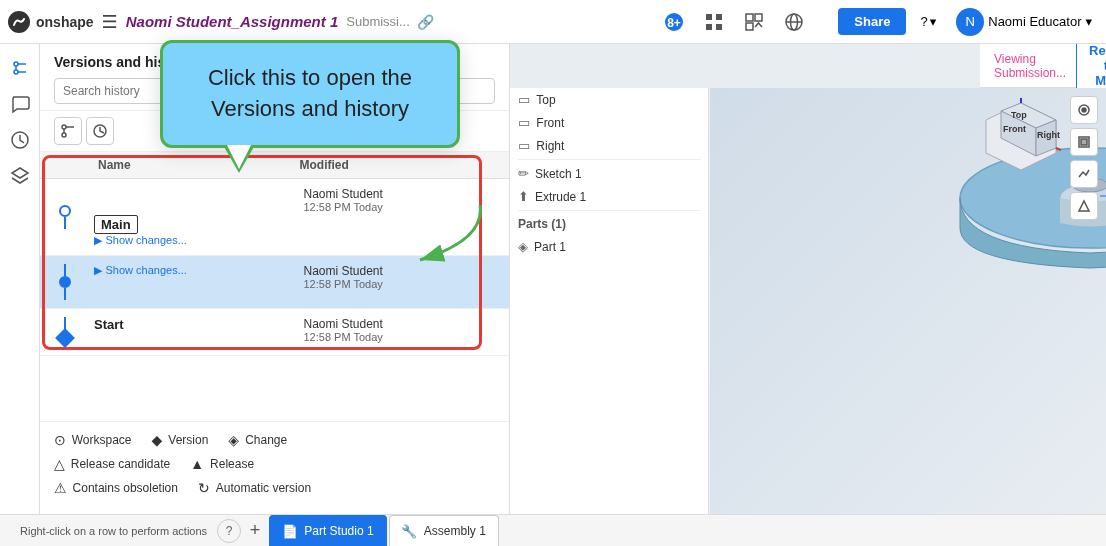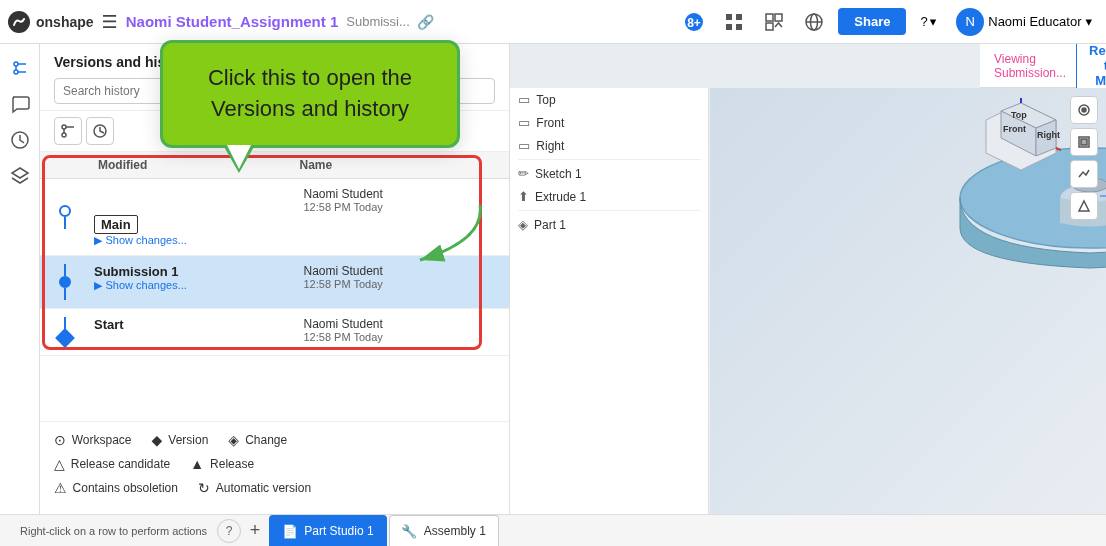--- a/index.html
+++ b/index.html
@@ -6,28 +6,28 @@
     body { font-family: Arial, sans-serif; font-size: 13px; background: #f0f0f0; width: 1106px; height: 546px; overflow: hidden; position: relative; }
 
     
     .topbar {
       display: flex; align-items: center; background: #fff; height: 44px;
       border-bottom: 1px solid #ddd; padding: 0 8px; gap: 8px; position: relative; z-index: 10;
     }
     .topbar-logo { display: flex; align-items: center; gap: 6px; }
     .logo-icon { width: 22px; height: 22px; }
     .topbar-menu-icon { font-size: 18px; color: #444; cursor: pointer; }
-    .topbar-title { font-size: 15px; font-weight: bold; color: #8b5cf6; }
+    .topbar-title { font-size: 15px; font-weight: bold; color: #701a75; font-style: italic; }
     .topbar-subtitle { font-size: 13px; color: #888; }
     .topbar-link-icon { font-size: 14px; color: #888; cursor: pointer; }
     .topbar-spacer { flex: 1; }
     .topbar-icon-btn { width: 32px; height: 32px; display: flex; align-items: center; justify-content: center; cursor: pointer; border-radius: 4px; }
     .topbar-share-btn {
       background: #1a73e8; color: #fff; border: none; border-radius: 4px;
-      padding: 6px 16px; font-size: 13px; font-weight: bold; cursor: pointer;
+      padding: 6px 16px; font-size: 13px; font-weight: bold; cursor: pointer; margin-left: 20px;
     }
     .topbar-help-btn { display: flex; align-items: center; gap: 2px; cursor: pointer; padding: 4px 6px; border-radius: 4px; }
     .topbar-user { display: flex; align-items: center; gap: 4px; cursor: pointer; padding: 4px 6px; border-radius: 4px; }
     .topbar-user-avatar { width: 28px; height: 28px; border-radius: 50%; background: #1a73e8; display: flex; align-items: center; justify-content: center; color: #fff; font-size: 13px; }
 
     
     .main-layout { display: flex; height: calc(546px - 44px - 32px); }
 
     
     .left-sidebar {
@@ -107,21 +107,21 @@
     .bottom-help { margin-left: auto; width: 24px; height: 24px; border-radius: 50%; border: 1px solid #ccc; display: flex; align-items: center; justify-content: center; cursor: pointer; font-size: 12px; color: #666; }
     .tab-bar { display: flex; align-items: center; flex: 1; gap: 0; height: 32px; }
     .tab-add { width: 28px; height: 28px; display: flex; align-items: center; justify-content: center; cursor: pointer; font-size: 18px; color: #555; }
     .tab { display: flex; align-items: center; gap: 6px; padding: 0 12px; height: 32px; background: #fff; border: 1px solid #ccc; border-bottom: none; cursor: pointer; font-size: 12px; color: #333; border-radius: 4px 4px 0 0; margin-right: 2px; }
     .tab.active { background: #1a73e8; color: #fff; border-color: #1a73e8; }
     .tab-icon { font-size: 13px; }
 
     
     .callout {
       position: absolute; top: 40px; left: 160px; z-index: 100;
-      background: #84cc16; border: 3px solid #4caf50; border-radius: 12px;
+      background: #7dd3fc; border: 3px solid #4caf50; border-radius: 12px;
       padding: 20px 30px; font-size: 22px; color: #222; text-align: center;
       max-width: 300px; line-height: 1.4;
       box-shadow: 0 4px 20px rgba(0,0,0,0.15);
     }
     .callout-arrow {
       position: absolute; bottom: -28px; left: 60px;
       width: 0; height: 0;
       border-left: 16px solid transparent;
       border-right: 16px solid transparent;
       border-top: 28px solid #4caf50;
@@ -253,22 +253,22 @@
         <svg width="16" height="16" viewBox="0 0 16 16" fill="none" stroke="#555" stroke-width="1.5">
             <circle cx="8" cy="8" r="6"></circle>
             <polyline points="8,4 8,8 12,10"></polyline>
           </svg>
       </div>
     </div>
 
     <div class="history-table">
       <div class="history-header">
         <div></div>
+        <div>Name</div>
         <div>Modified</div>
-        <div>Name</div>
       </div>
 
       <div class="history-row">
         <div class="history-row-indicator">
           <div class="dot"></div>
           <div class="line-v"></div>
         </div>
         <div class="history-name">
           <div class="history-name-label boxed">Main</div>
           <div class="history-name-sub">▶ <span>Show changes...</span></div>
@@ -279,21 +279,20 @@
         </div>
       </div>
 
       <div class="history-row selected">
         <div class="history-row-indicator">
           <div class="line-v"></div>
           <div class="dot filled"></div>
           <div class="line-v"></div>
         </div>
         <div class="history-name">
-          <div class="history-name-label">Submission 1</div>
           <div class="history-name-sub">▶ <span>Show changes...</span></div>
         </div>
         <div class="history-modified">
           <div class="history-modified-user">Naomi Student</div>
           <div class="history-modified-time">12:58 PM Today</div>
         </div>
       </div>
 
       <div class="history-row">
         <div class="history-row-indicator">
@@ -372,20 +371,21 @@
       <div class="feature-tree-separator"></div>
       <div class="feature-tree-item">
         <span class="ft-icon">✏</span>
         <span>Sketch 1</span>
       </div>
       <div class="feature-tree-item">
         <span class="ft-icon">⬆</span>
         <span>Extrude 1</span>
       </div>
       <div class="feature-tree-separator"></div>
+      <div class="feature-tree-section">Parts (1)</div>
       <div class="feature-tree-item">
         <span class="ft-icon">◈</span>
         <span>Part 1</span>
       </div>
     </div>
 
     <div class="scroll-divider" style="position:absolute;left:198px;top:44px;bottom:0;"></div>
 
     <div class="viewport">
 

